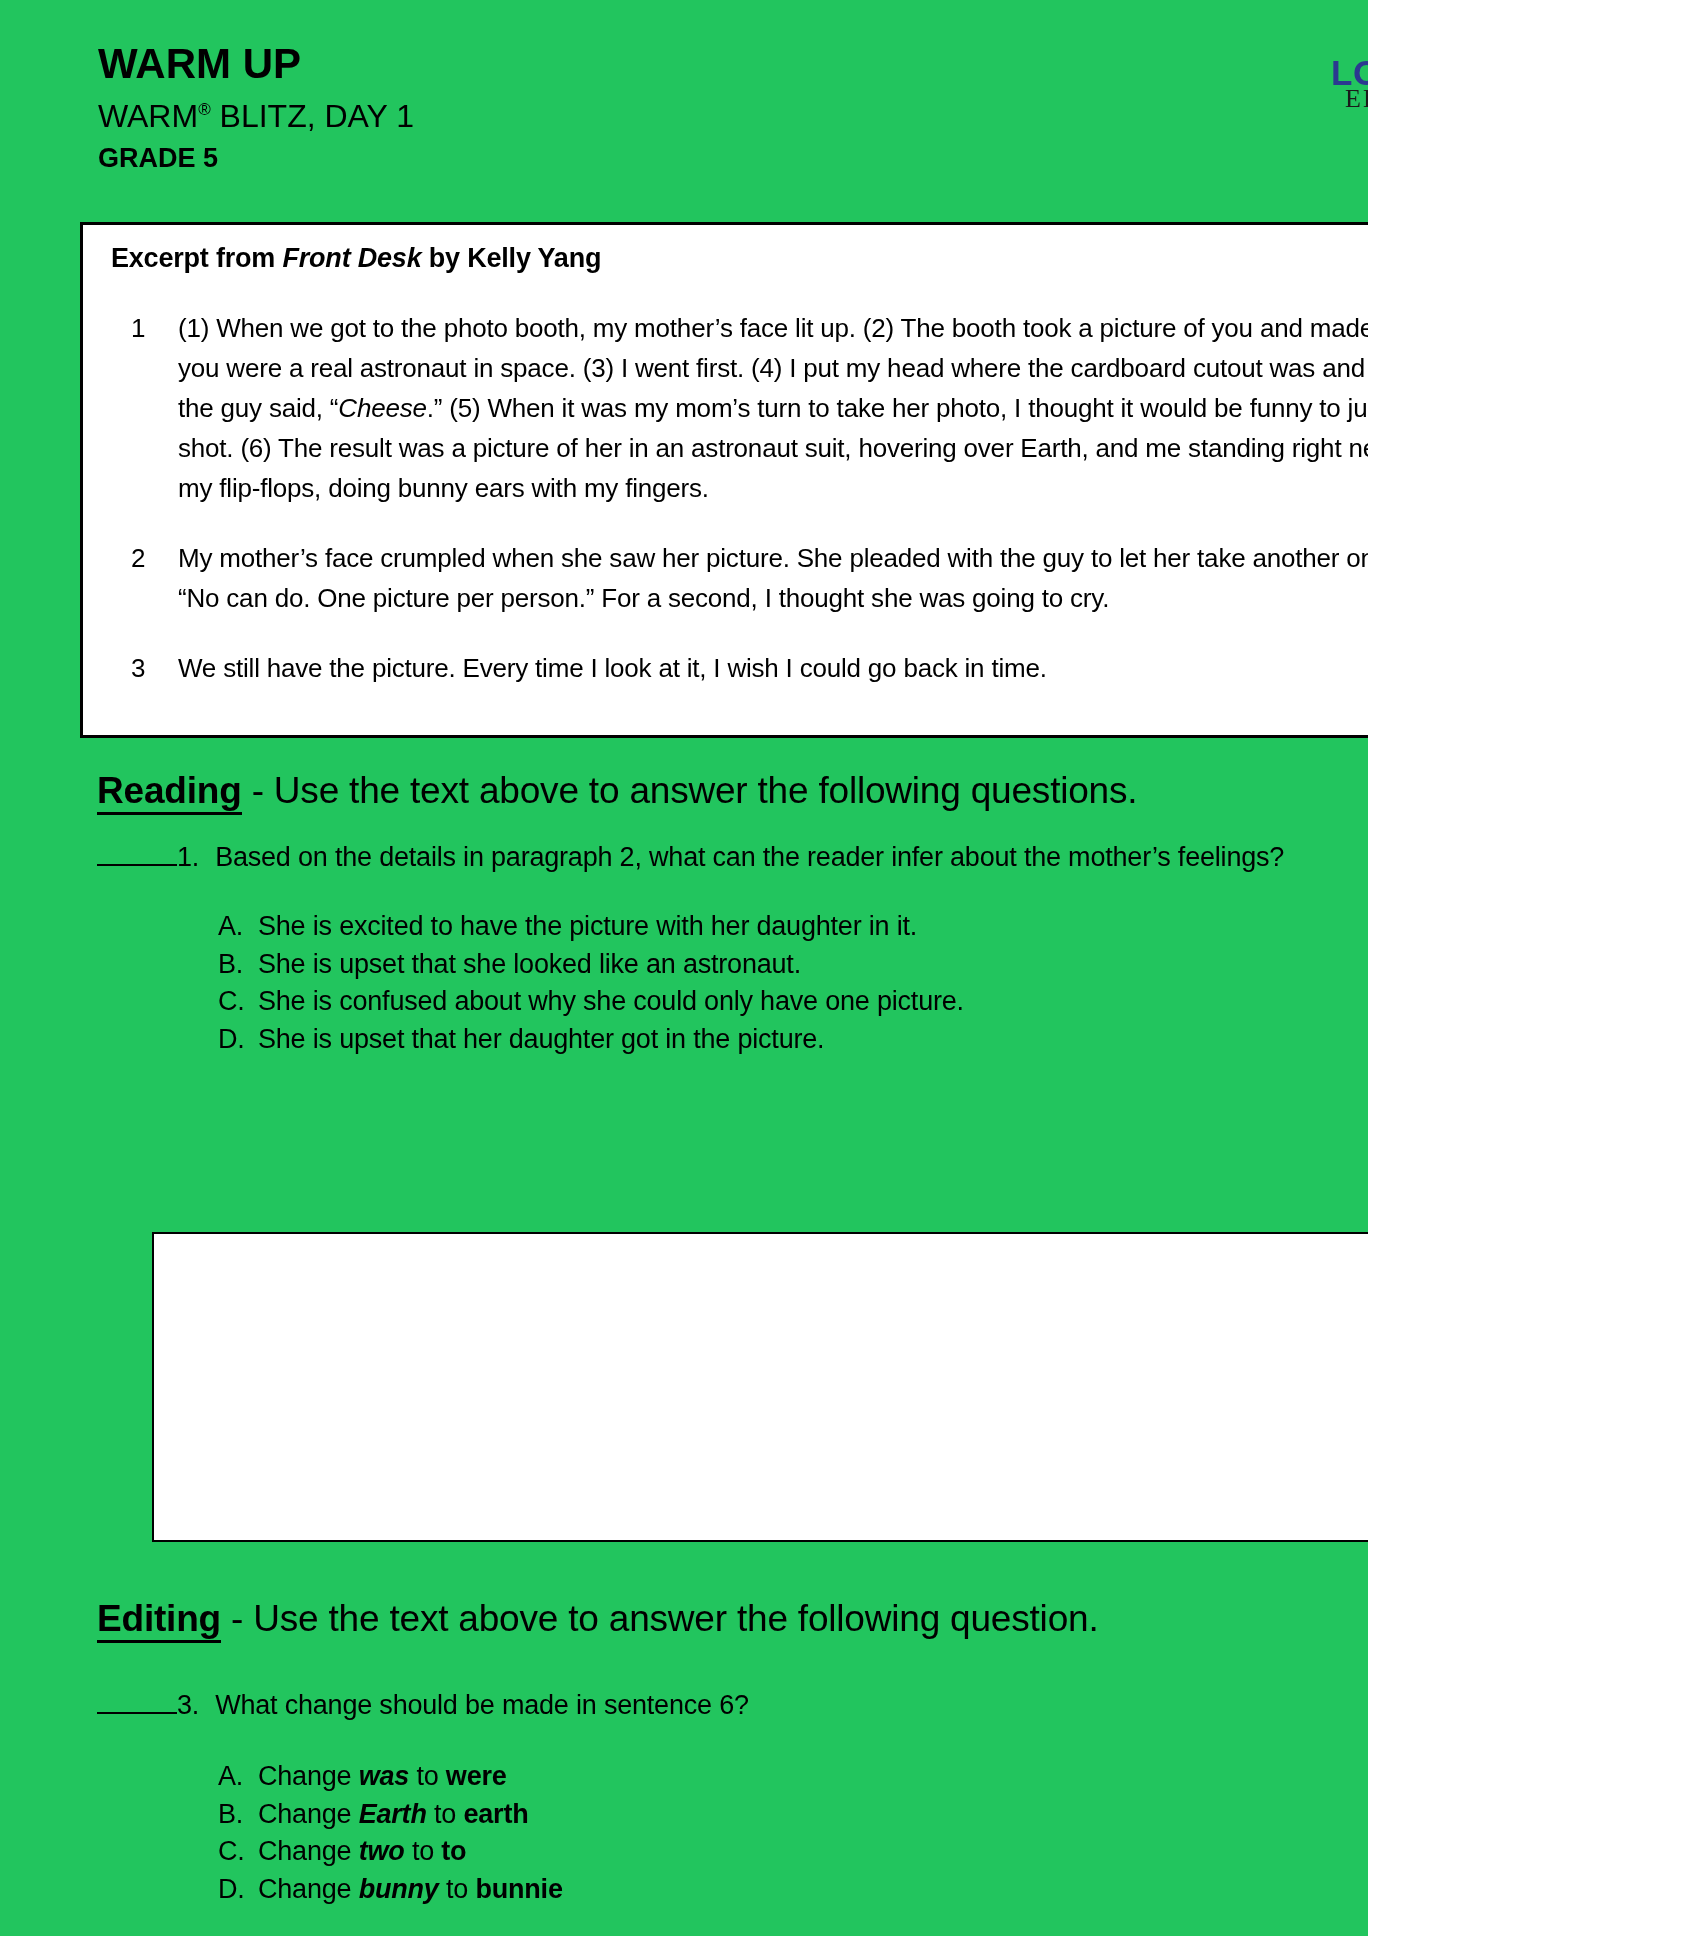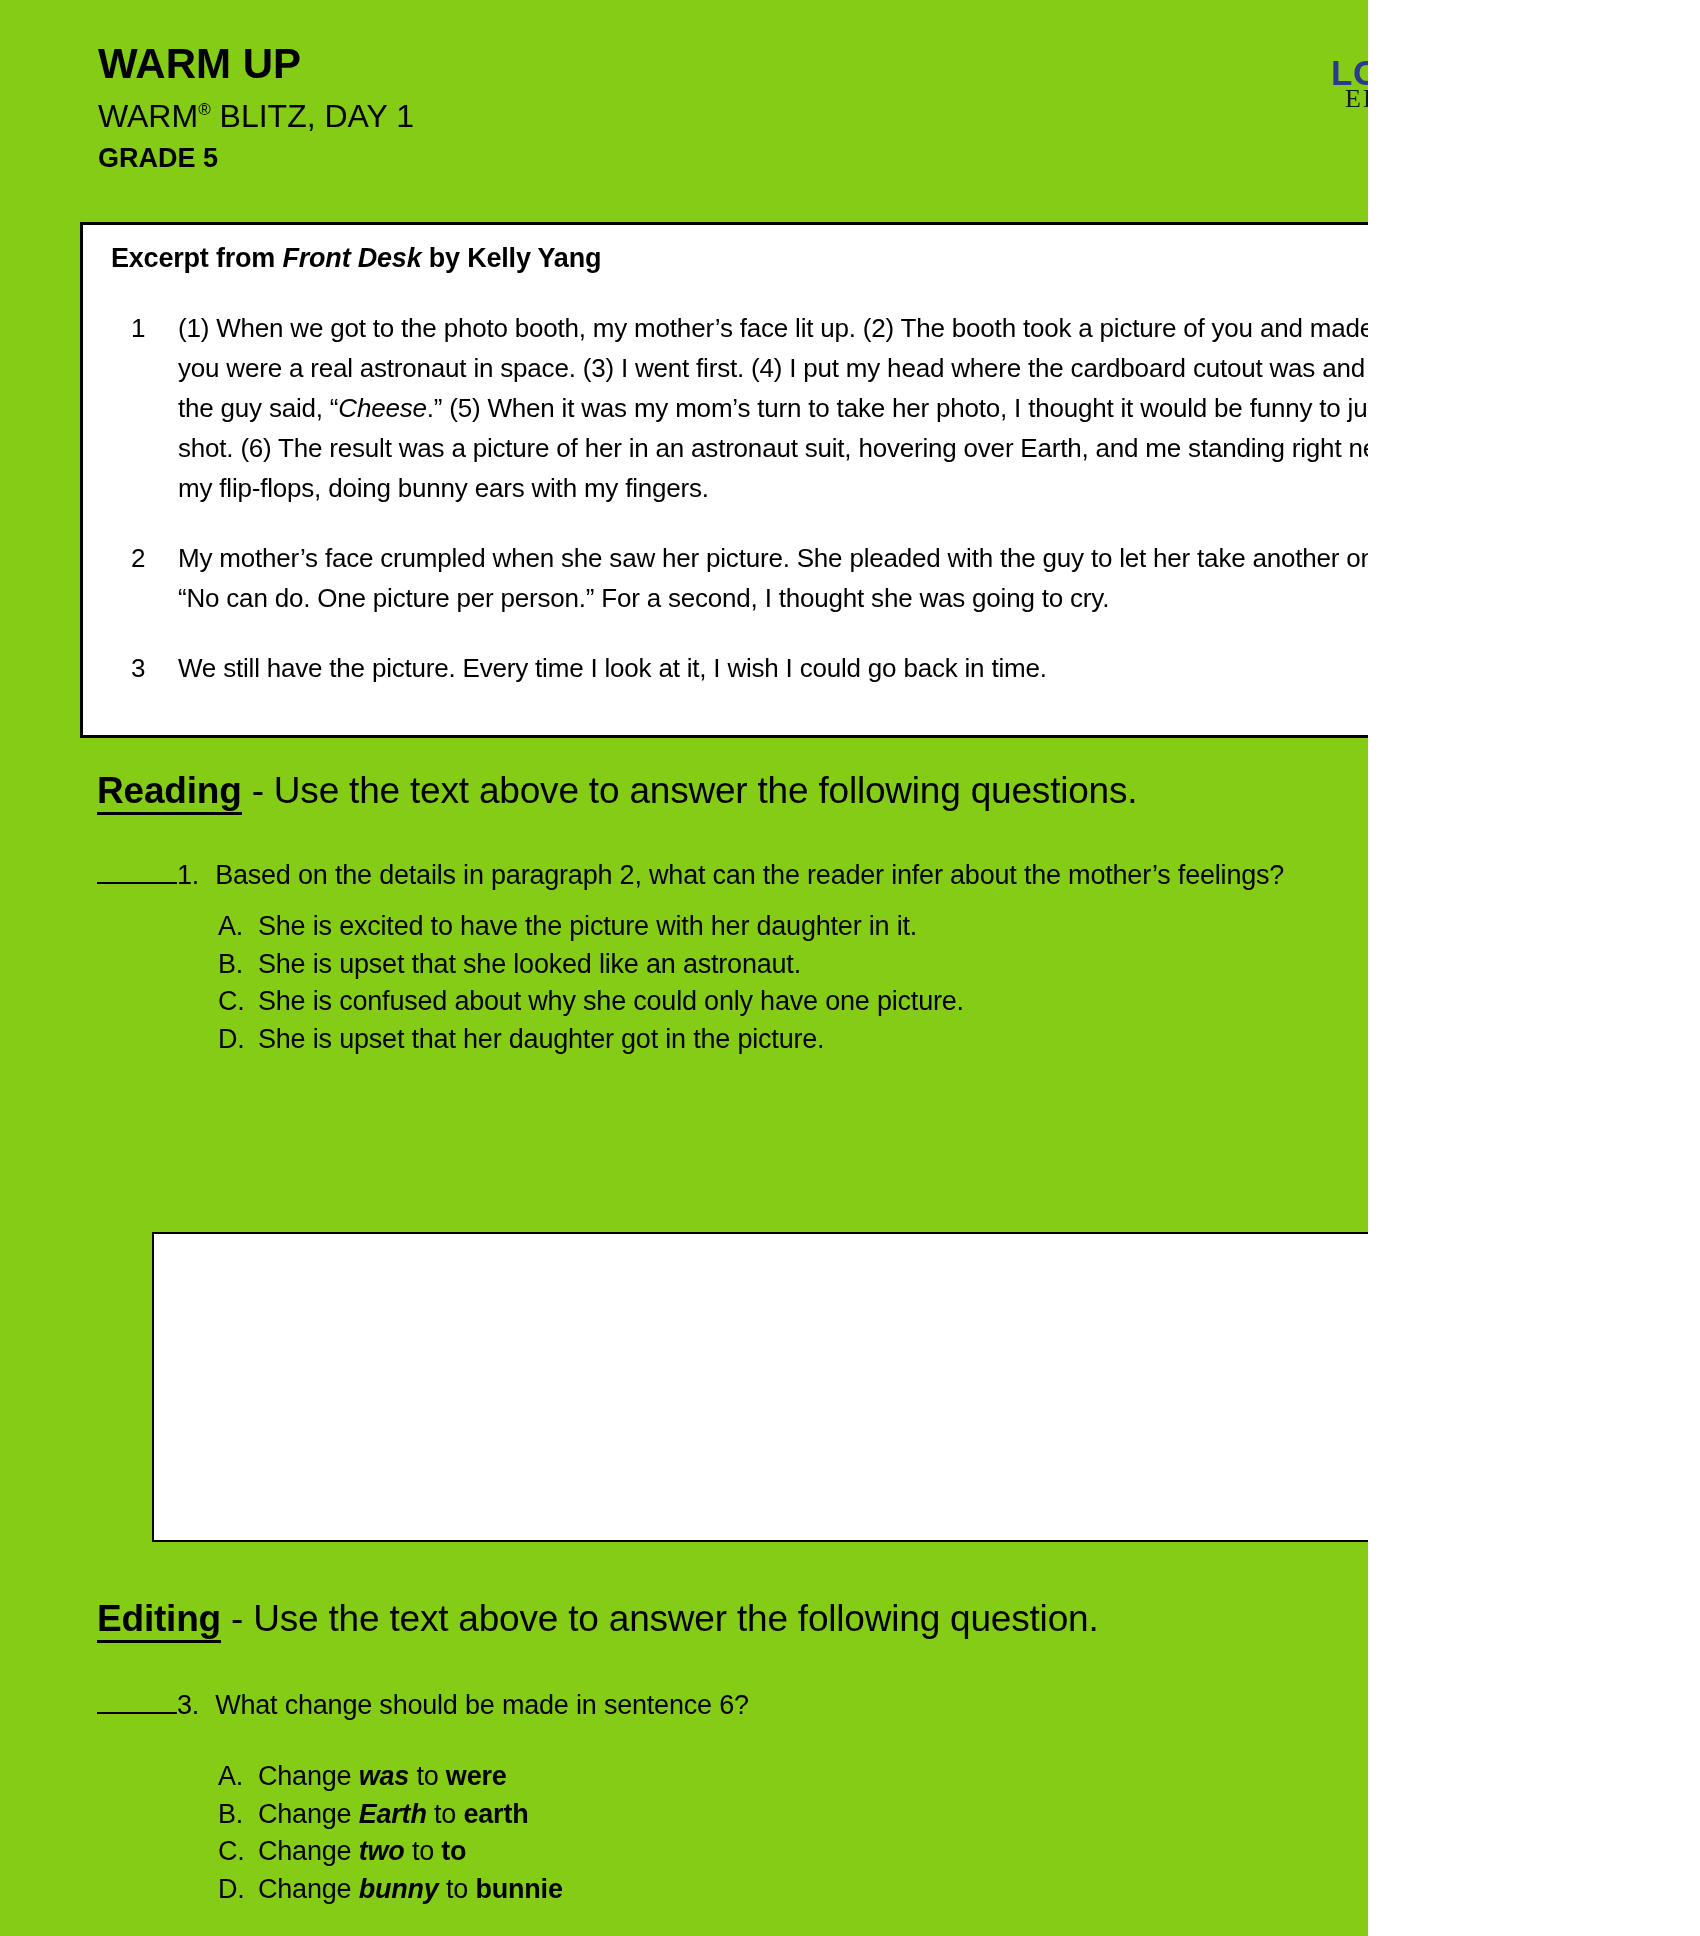--- a/index.html
+++ b/index.html
@@ -1,18 +1,18 @@
 <!DOCTYPE html>
 <html><head>
 <meta charset="utf-8">
 <style>
   * { margin:0; padding:0; box-sizing:border-box; }
   body { background:#ffffff; }
   .page {
-    position:relative; width:1368px; height:1936px; background:#84cc16;
+    position:relative; width:1368px; height:1936px; background:#22c55e;
     font-family:"Liberation Sans", sans-serif; color:#000;
     font-size:26px; letter-spacing:-0.2px; overflow:hidden;
   }
   .b  { font-weight:bold; }
   .it { font-style:italic; }
   .bi { font-weight:bold; font-style:italic; }
   .ul { border-bottom:3px solid #000; padding-bottom:1px; }
 
   
   .header { position:absolute; left:98px; top:40px; }
@@ -47,21 +47,21 @@
   .para:first-of-type { margin-top:0; }
   .para-num { width:67px; padding-left:20px; flex:none; }
   .para-text { flex:1; padding-right:8px; }
 
   
   .section-lead { position:absolute; left:97px; font-size:37px; letter-spacing:-0.2px; }
   .lead-reading { top:770px; }
   .lead-editing { top:1598px; }
 
   .question { position:absolute; left:97px; font-size:27px; letter-spacing:-0.2px; }
-  .q1 { top:860px; }
+  .q1 { top:842px; }
   .q3 { top:1690px; }
   .q2 { top:1096px; left:115px; }
   .blank {
     display:inline-block; width:80px; height:24px;
     border-bottom:2.5px solid #000; vertical-align:baseline;
   }
   .q-num { margin-right:16px; }
   .q2 .q-num { margin-right:12px; }
 
   .choices { position:absolute; left:218px; font-size:27px; letter-spacing:-0.2px; }

